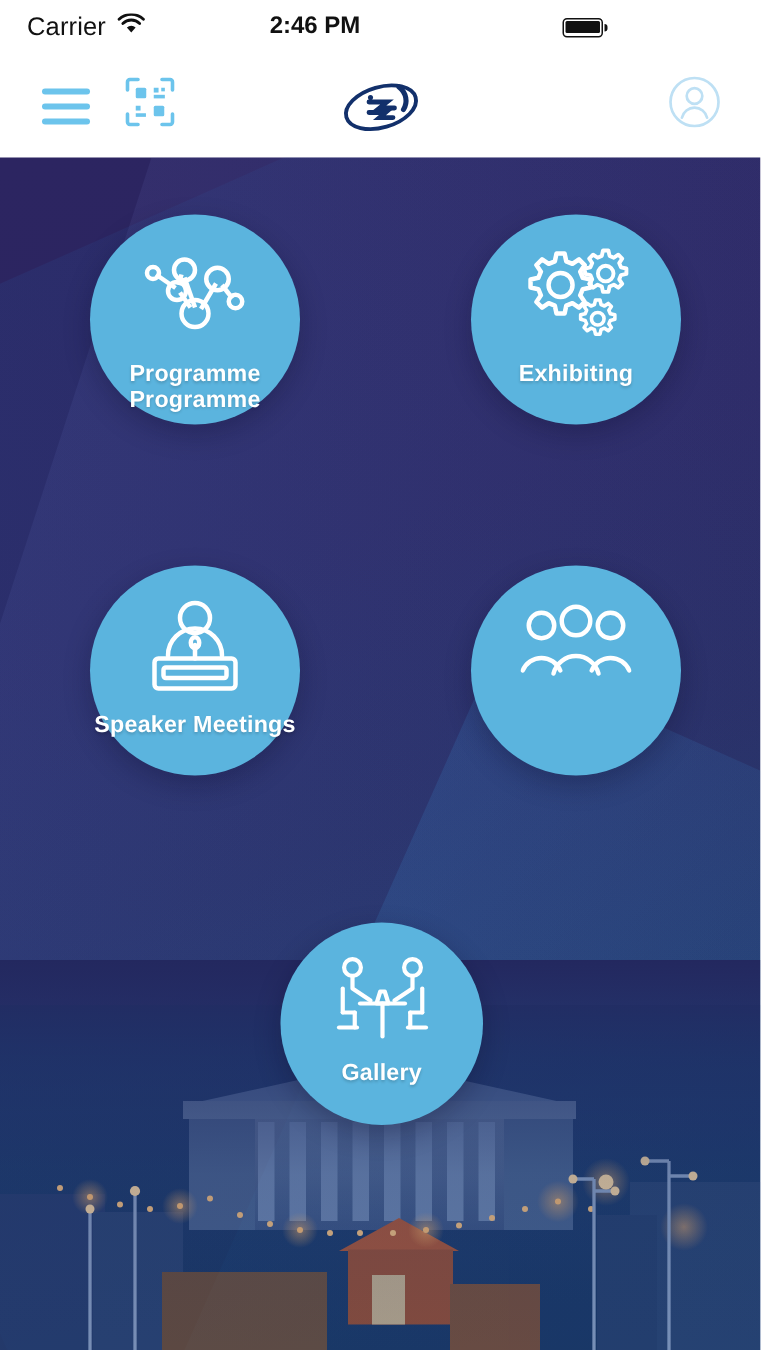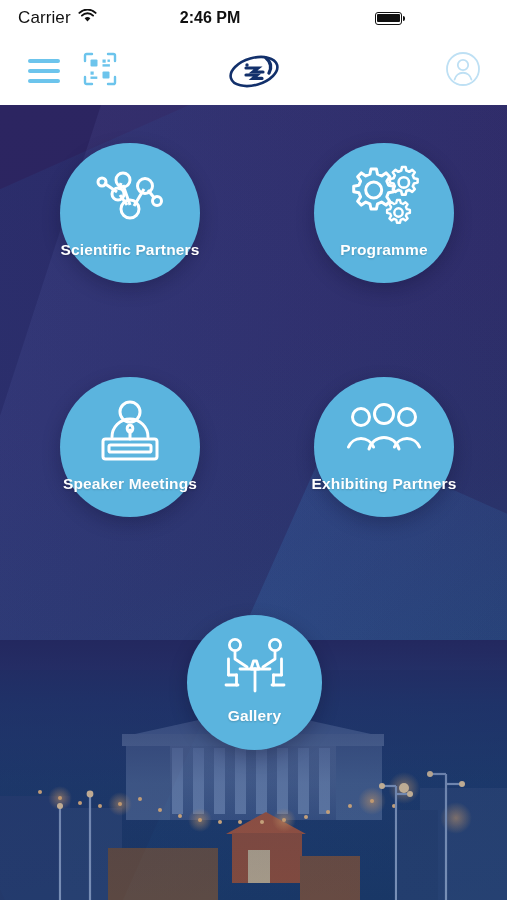--- a/index.html
+++ b/index.html
@@ -342,21 +342,21 @@
           <g stroke="#ffffff" stroke-width="3" fill="none">
             <circle cx="9" cy="19" r="4"></circle>
             <circle cx="30" cy="17" r="7"></circle>
             <circle cx="25" cy="31" r="6"></circle>
             <circle cx="52" cy="23" r="7.5"></circle>
             <circle cx="64" cy="38" r="4.5"></circle>
             <circle cx="37" cy="46" r="9"></circle>
           </g>
         </svg>
       </span>
-      <span class="lbl">Scientific Partners</span>
+      <span class="lbl">Programme Programme</span>
     </div>
 
     <div class="tile t-net">
       <span class="ico">
         <svg width="74" height="74" viewBox="0 0 74 74">
           <g fill="none" stroke="#ffffff" stroke-width="3" stroke-linejoin="round">
 
             <path d="M24 6 l5.4 0 1.1 5.2 4.1 1.7 4.4-3 3.8 3.8-3 4.4 1.7 4.1 5.2 1.1 0 5.4-5.2 1.1-1.7 4.1 3 4.4-3.8 3.8-4.4-3-4.1 1.7-1.1 5.2-5.4 0-1.1-5.2-4.1-1.7-4.4 3-3.8-3.8 3-4.4-1.7-4.1-5.2-1.1 0-5.4 5.2-1.1 1.7-4.1-3-4.4 3.8-3.8 4.4 3 4.1-1.7z"></path>
             <circle cx="26.7" cy="27" r="8"></circle>
           </g>
@@ -365,21 +365,21 @@
             <path d="M55 4 l3.6 0 .8 3.6 2.8 1.2 3-2 2.6 2.6-2 3 1.2 2.8 3.6 .8 0 3.6-3.6 .8-1.2 2.8 2 3-2.6 2.6-3-2-2.8 1.2-.8 3.6-3.6 0-.8-3.6-2.8-1.2-3 2-2.6-2.6 2-3-1.2-2.8-3.6-.8 0-3.6 3.6-.8 1.2-2.8-2-3 2.6-2.6 3 2 2.8-1.2z"></path>
             <circle cx="56.8" cy="19.4" r="5.2"></circle>
           </g>
           <g fill="none" stroke="#ffffff" stroke-width="2.4" stroke-linejoin="round">
 
             <path d="M50 37 l3 0 .7 3 2.3 1 2.5-1.7 2.1 2.1-1.7 2.5 1 2.3 3 .7 0 3-3 .7-1 2.3 1.7 2.5-2.1 2.1-2.5-1.7-2.3 1-.7 3-3 0-.7-3-2.3-1-2.5 1.7-2.1-2.1 1.7-2.5-1-2.3-3-.7 0-3 3-.7 1-2.3-1.7-2.5 2.1-2.1 2.5 1.7 2.3-1z"></path>
             <circle cx="51.5" cy="49.5" r="4.2"></circle>
           </g>
         </svg>
       </span>
-      <span class="lbl">Programme</span>
+      <span class="lbl">Exhibiting</span>
     </div>
 
     <div class="tile t-spk">
       <span class="ico">
         <svg width="74" height="74" viewBox="0 0 74 74">
           <g fill="none" stroke="#ffffff" stroke-width="3" stroke-linecap="round">
             <circle cx="37" cy="15" r="10"></circle>
             <path d="M19 40 a18 18 0 0 1 36 0"></path>
             <path d="M37 33 v9"></path>
             <ellipse cx="37" cy="31.5" rx="2.8" ry="3.6"></ellipse>
@@ -397,21 +397,20 @@
           <g fill="none" stroke="#ffffff" stroke-width="3" stroke-linecap="round">
             <circle cx="14" cy="20" r="8.5"></circle>
             <path d="M1.5 50 a13.5 13.5 0 0 1 25 0"></path>
             <circle cx="60" cy="20" r="8.5"></circle>
             <path d="M47.5 50 a13.5 13.5 0 0 1 25 0"></path>
             <circle cx="37" cy="17" r="9.5"></circle>
             <path d="M22 52 a15.5 15.5 0 0 1 30 0"></path>
           </g>
         </svg>
       </span>
-      <span class="lbl">Exhibiting Partners</span>
     </div>
 
     <div class="tile t-mtg">
       <span class="ico">
         <svg width="70" height="70" viewBox="0 0 70 70">
           <g fill="none" stroke="#ffffff" stroke-width="2.8" stroke-linecap="round" stroke-linejoin="round">
 
             <path d="M20 36 h30"></path>
             <path d="M35 36 v22"></path>
 

